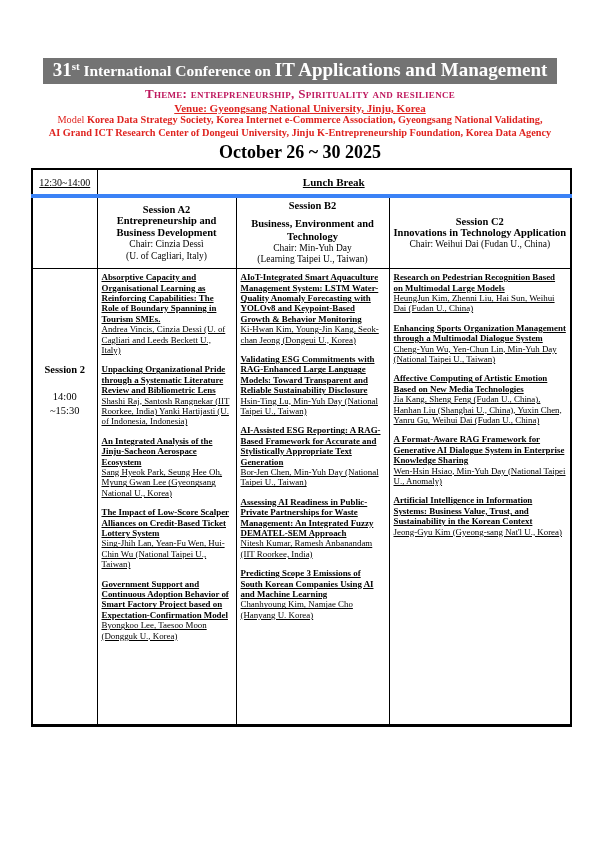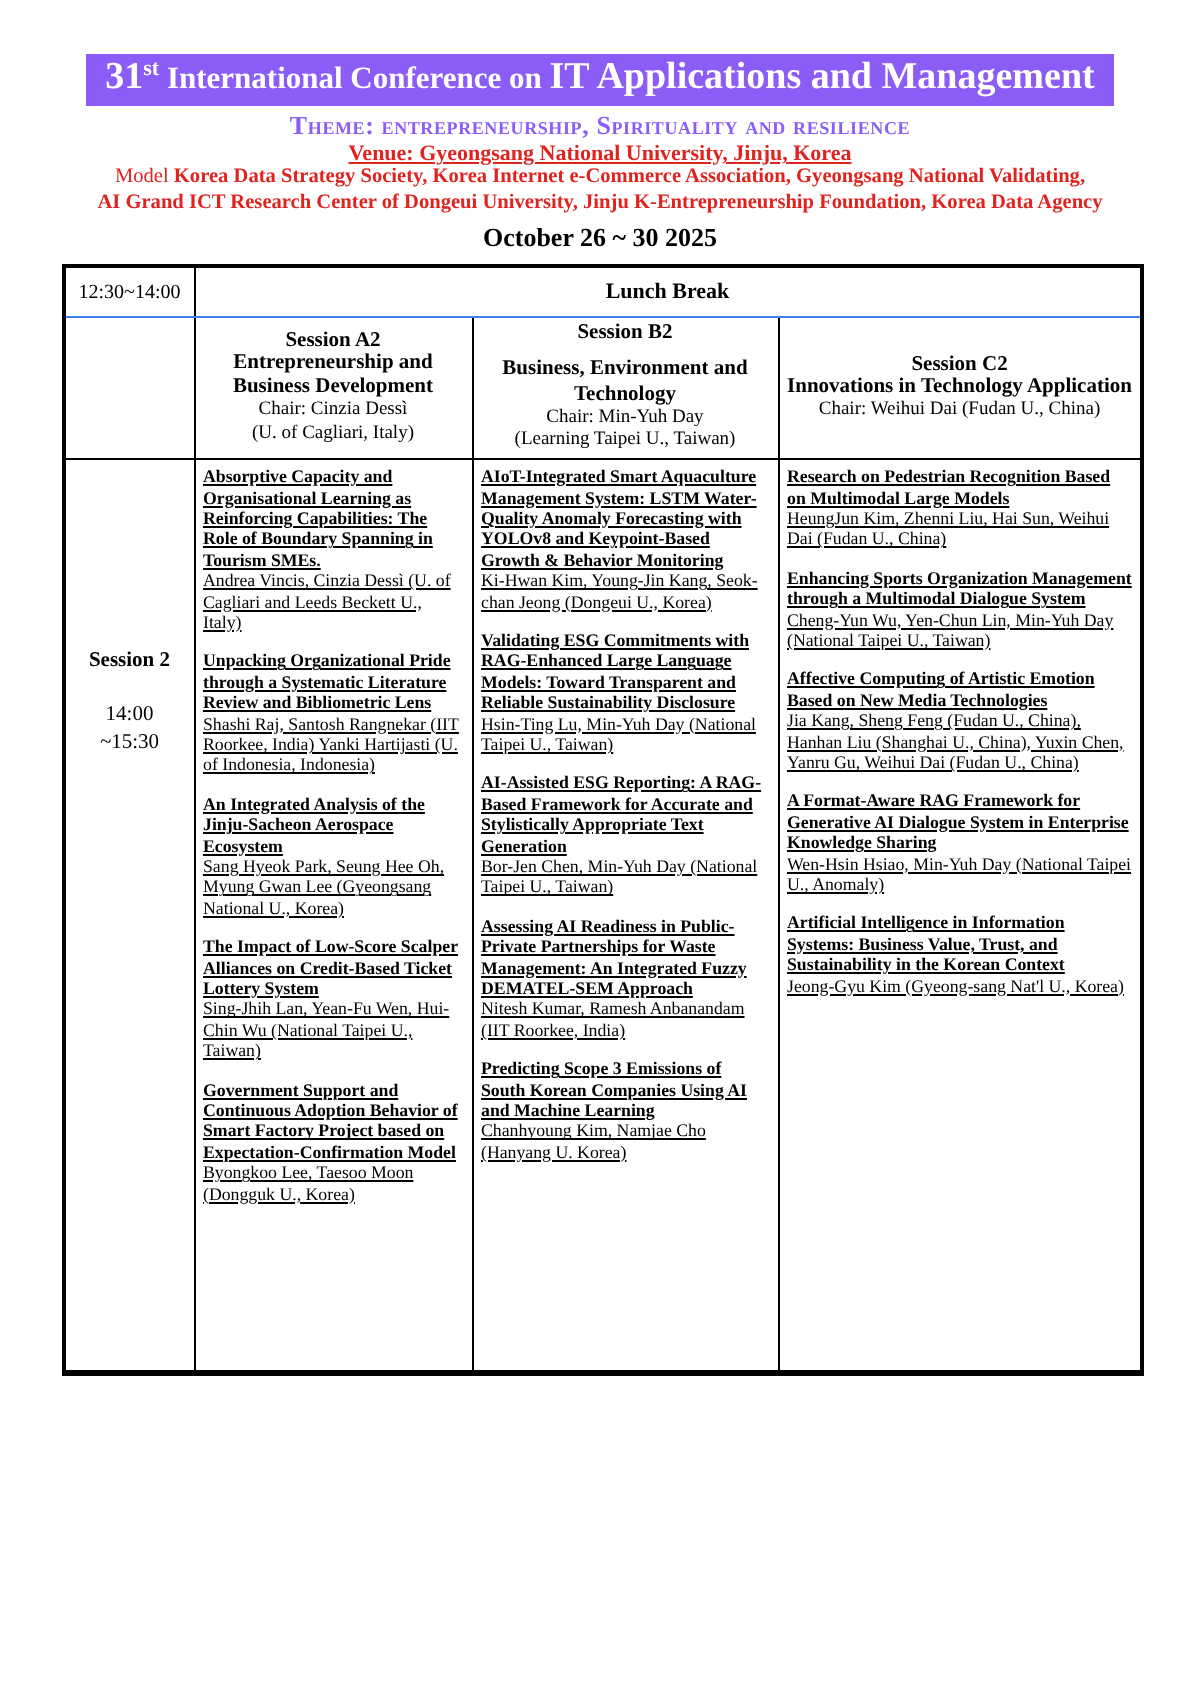--- a/index.html
+++ b/index.html
@@ -6,37 +6,37 @@
   body {
     width:600px; height:848px;
     font-family:"Liberation Serif", serif;
     color:#000;
     -webkit-font-smoothing:antialiased;
   }
   .page { position:relative; width:600px; height:848px; overflow:hidden; background:#fff; }
 
   
   .title-bar {
-    margin:27px auto 0 auto;
+    margin:58px auto 0 auto;
     width:514px;
-    background:#8b5cf6;
+    background:#737373;
     color:#fff;
     text-align:center;
     padding:1px 0 3px 0;
     font-weight:bold;
     white-space:nowrap;
   }
   .title-big { font-size:19px; }
   .title-mid { font-size:15.5px; }
   .title-bar sup { font-size:11px; }
 
   .theme-line {
     margin-top:2px;
     text-align:center;
-    color:#8b5cf6;
+    color:#be185d;
     font-weight:bold;
     font-variant:small-caps;
     font-size:13px;
     letter-spacing:0.3px;
   }
   .venue-line {
     text-align:center;
     color:#df2420;
     font-weight:bold;
     text-decoration:underline;
@@ -46,36 +46,36 @@
     text-align:center;
     color:#df2420;
     font-weight:bold;
     font-size:10.3px;
     line-height:1.22;
   }
   .hosted-label { font-weight:normal; }
   .dates-line {
     text-align:center;
     font-weight:bold;
-    font-size:13px;
+    font-size:18px;
     margin-top:3px;
   }
 
   
   table.schedule {
     margin:5px 0 0 31px;
     width:539px;
     table-layout:fixed;
     border-collapse:collapse;
     border:2px solid #000;
     border-bottom:3px solid #000;
   }
   table.schedule td { border:1px solid #000; padding:0; vertical-align:middle; }
 
-  tr.lunch-row td { height:24px; border-bottom:1px solid #3b82f6; }
+  tr.lunch-row td { height:24px; border-bottom:4px solid #3b82f6;text-decoration:underline; }
   .lunch-time { text-align:center; font-size:10px; }
   .lunch-label { text-align:center; font-weight:bold; font-size:11px; }
 
   tr.header-row td { height:66px; text-align:center; padding:2px 3px; }
   .sess-name   { display:block; font-weight:bold; font-size:10.5px; }
   .sess-name.gap-after { margin-bottom:7px; }
   .sess-topic  { display:block; font-weight:bold; font-size:10.5px; line-height:1.18; }
   .sess-chair  { display:block; font-size:9.5px; line-height:1.22; }
 
   tr.content-row td { height:360px; vertical-align:top; }

